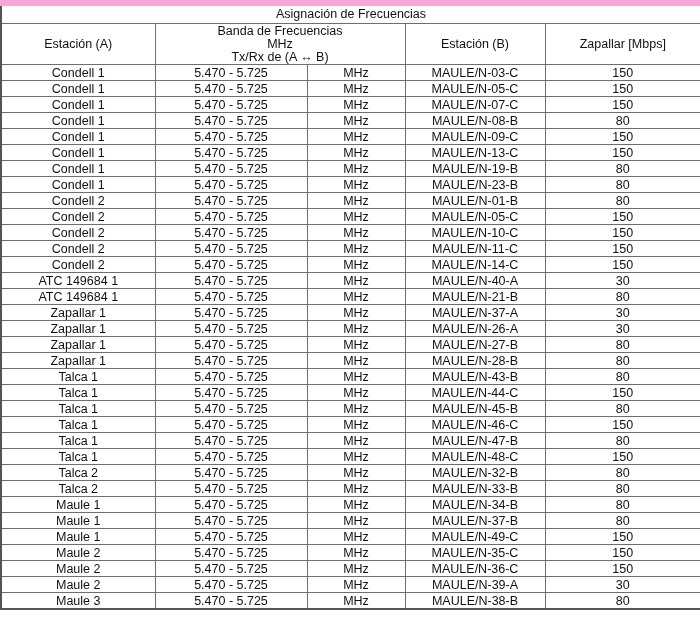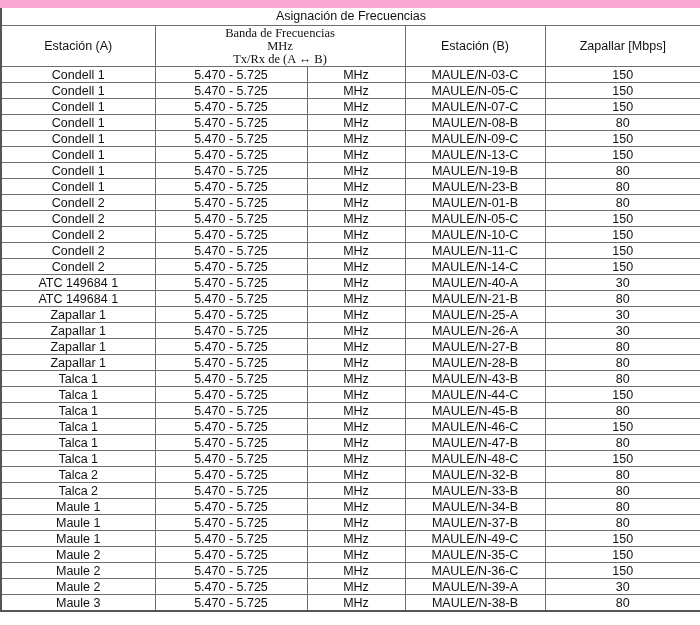--- a/index.html
+++ b/index.html
@@ -14,30 +14,30 @@
     color: #111111;
   }
   table.freq td, table.freq th {
     border: 1px solid #6e6e6e;
     text-align: center;
     padding: 0;
     font-weight: normal;
     white-space: nowrap;
     overflow: hidden;
   }
-  table.freq tr.title th { height: 17px; line-height: 15px; border-top: 8px solid #f9a8d4; text-align: center; }
+  table.freq tr.title th { height: 17px; line-height: 15px; border-top: 6px solid #f9a8d4; text-align: center; }
   table.freq tr.head th { height: 40px; line-height: 13px; }
   table.freq tbody td { height: 15px; line-height: 14px; }
   table.freq { border-left: 2px solid #555; border-right: 2px solid #555; border-bottom: 2px solid #555; }
   col.c1 { width: 154px; }
   col.c2 { width: 152px; }
   col.c3 { width: 98px; }
   col.c4 { width: 140px; }
   col.c5 { width: 156px; }
-  .hdr-line { display: block; font-family: Liberation Serif, serif; }
+  .hdr-line { display: block; }
 </style>
 </head>
 <body>
 
 <table class="freq">
   <colgroup>
     <col class="c1">
       <col class="c2">
       <col class="c3">
       <col class="c4">
@@ -161,21 +161,21 @@
         <td>ATC 149684 1</td>
         <td>5.470 - 5.725</td>
         <td>MHz</td>
         <td>MAULE/N-21-B</td>
         <td>80</td>
       </tr>
       <tr>
         <td>Zapallar 1</td>
         <td>5.470 - 5.725</td>
         <td>MHz</td>
-        <td>MAULE/N-25-A</td>
+        <td>MAULE/N-37-A</td>
         <td>30</td>
       </tr>
       <tr>
         <td>Zapallar 1</td>
         <td>5.470 - 5.725</td>
         <td>MHz</td>
         <td>MAULE/N-26-A</td>
         <td>30</td>
       </tr>
       <tr>

